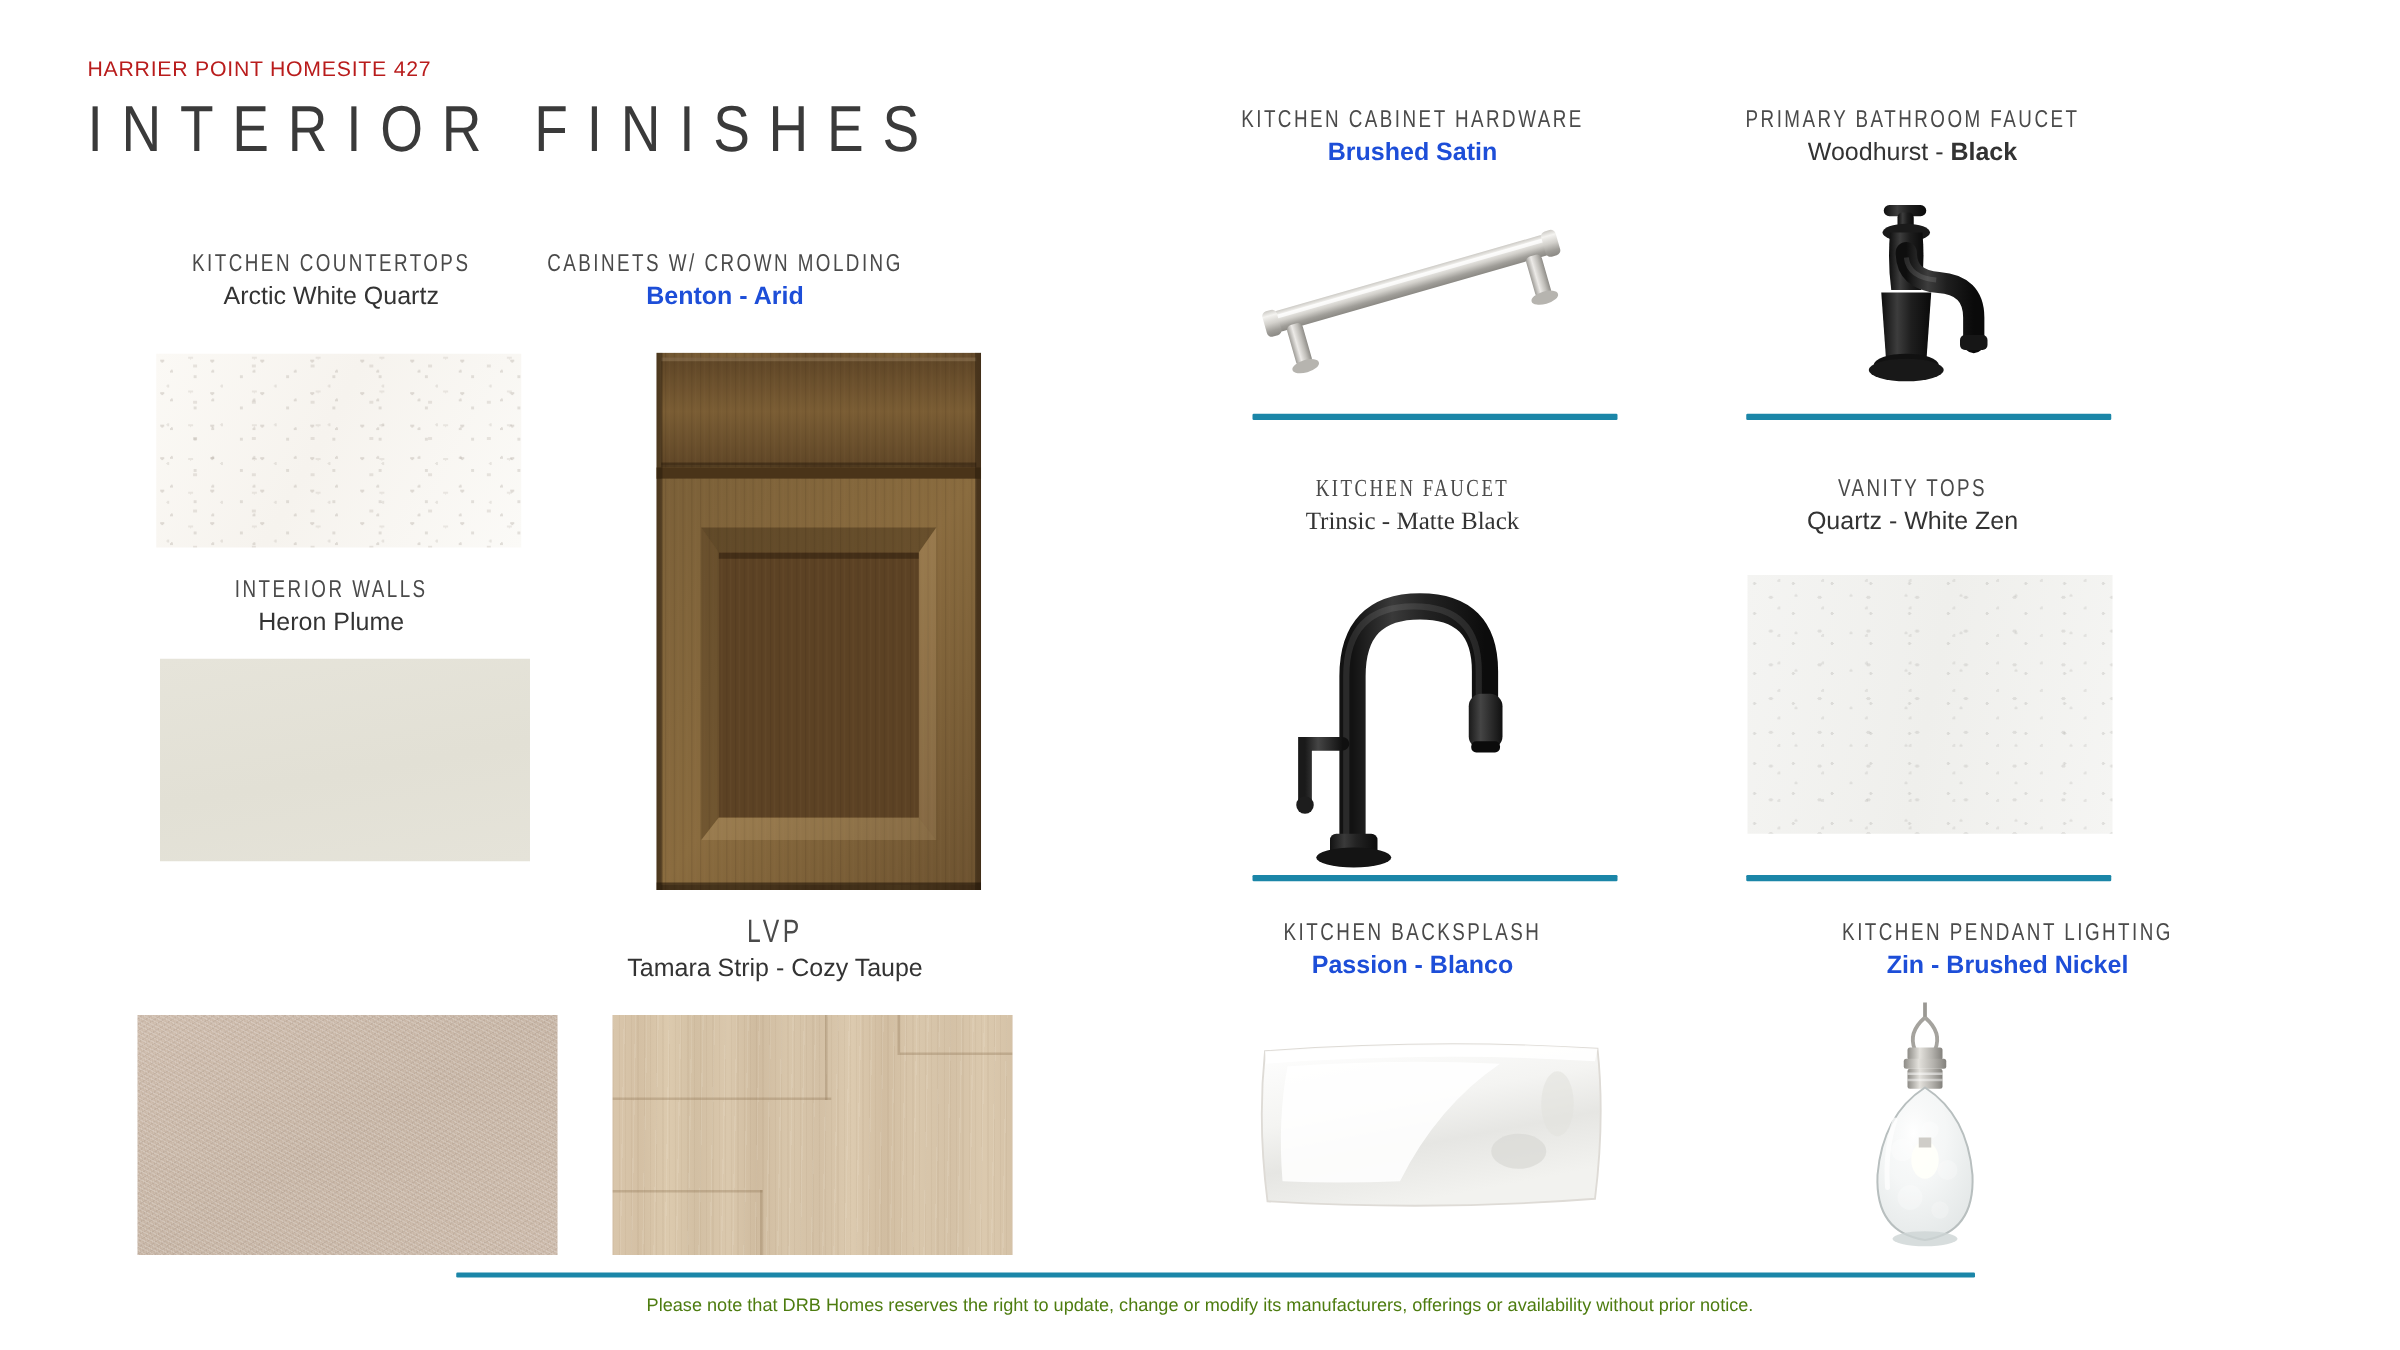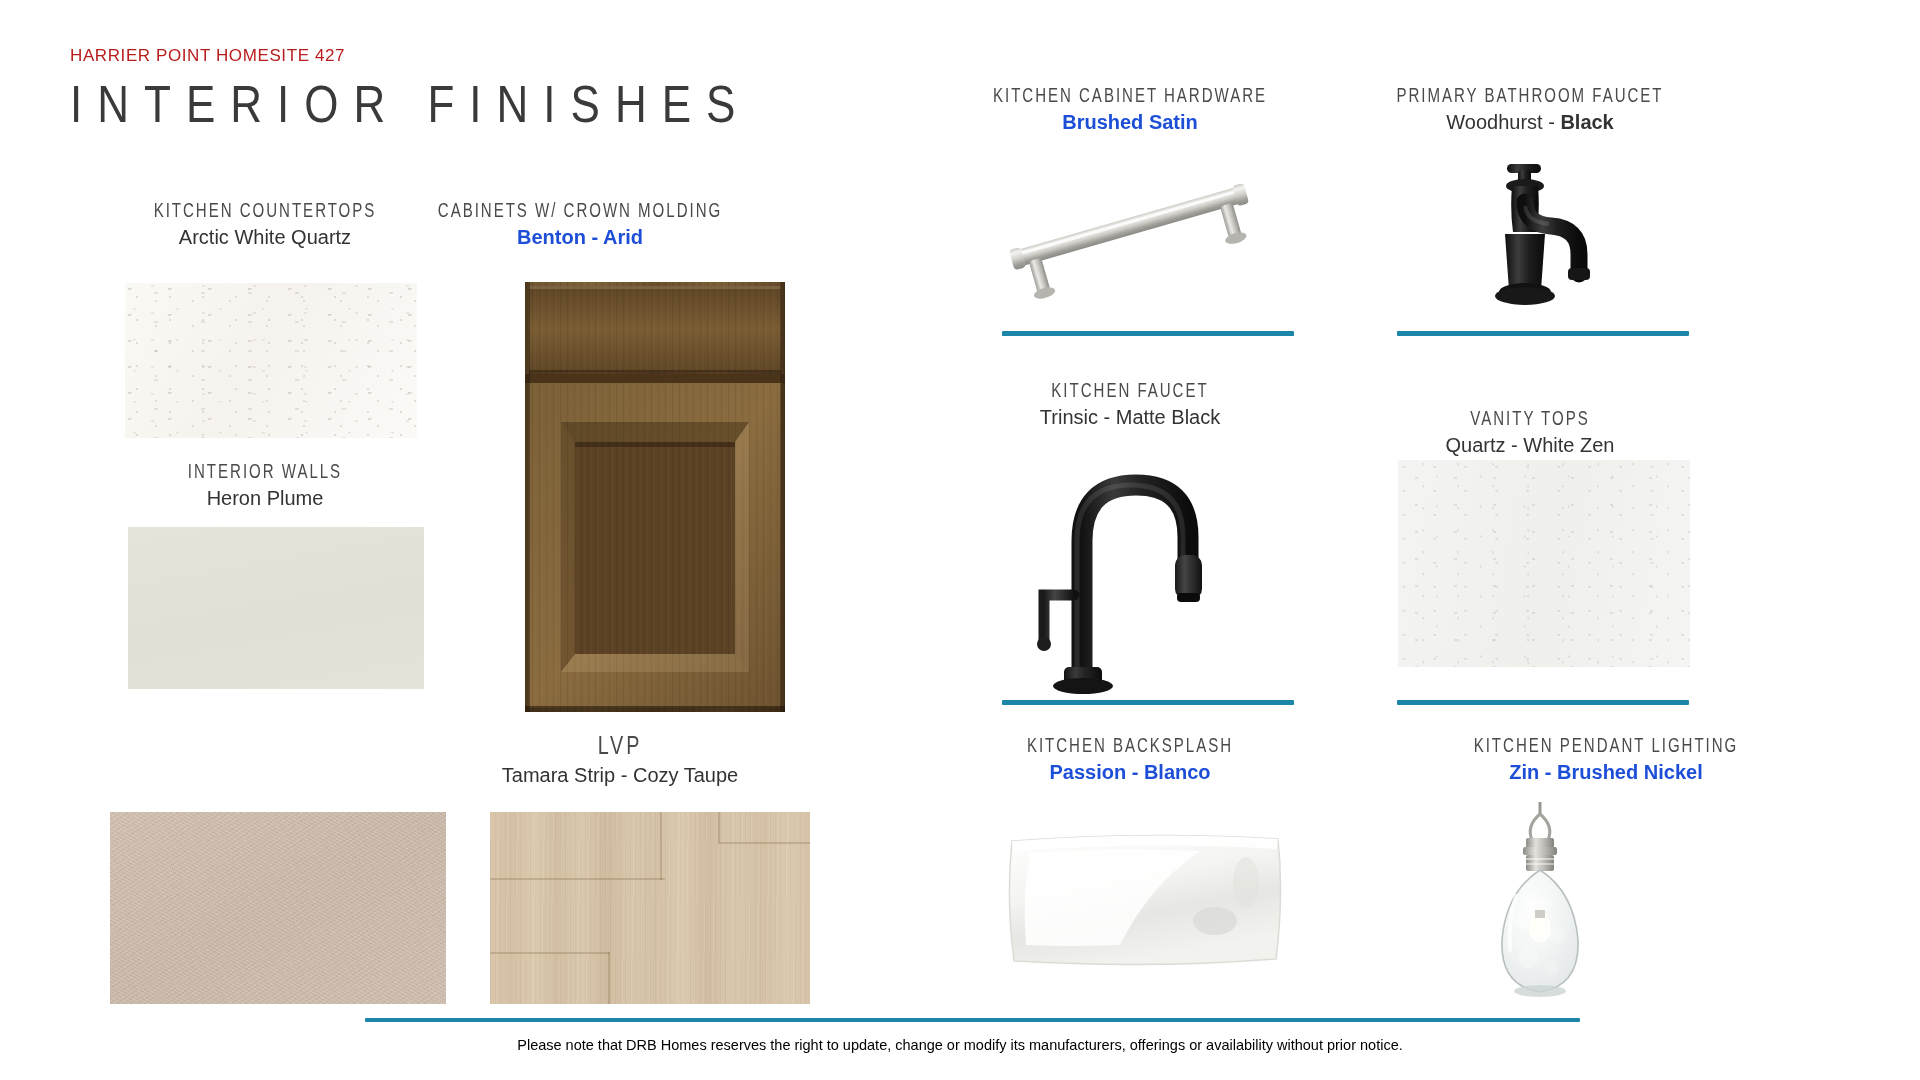--- a/index.html
+++ b/index.html
@@ -220,21 +220,21 @@
         <rect x="34" y="92" width="13" height="34" rx="4" fill="url(#nickelPost)"></rect>
         <rect x="233" y="92" width="13" height="34" rx="4" fill="url(#nickelPost)"></rect>
 
         <ellipse cx="40.5" cy="127" rx="11" ry="5" fill="#b6b4af"></ellipse>
         <ellipse cx="239.5" cy="127" rx="11" ry="5" fill="#b6b4af"></ellipse>
       </g>
     </svg>
   </div>
   <div class="rule" style="position:absolute;left:1002px;top:331px;width:292px;"></div>
 
-  <div style="position:absolute;left:960px;top:380px;width:340px;">
+  <div style="position:absolute;left:960px;top:380px;width:340px;font-family:Liberation Serif, serif;">
     <div class="cap">KITCHEN FAUCET</div>
     <div class="val">Trinsic - Matte Black</div>
   </div>
 
   <div class="sw" style="left:1030px;top:445px;width:230px;height:250px;">
     <svg viewBox="0 0 230 250" width="230" height="250">
       <defs>
         <linearGradient id="mb" x1="0" y1="0" x2="1" y2="0">
           <stop offset="0" stop-color="#121212"></stop>
             <stop offset=".3" stop-color="#3a3a3a"></stop>
@@ -314,21 +314,21 @@
 
       <rect x="113" y="118" width="22" height="12" rx="4" fill="#161616"></rect>
 
       <path d="M50 84 L90 84 L86 140 L54 140 Z" fill="url(#bf)"></path>
       <ellipse cx="70" cy="142" rx="26" ry="9" fill="#111"></ellipse>
       <ellipse cx="70" cy="146" rx="30" ry="9" fill="#181818"></ellipse>
     </svg>
   </div>
   <div class="rule" style="position:absolute;left:1397px;top:331px;width:292px;"></div>
 
-  <div style="position:absolute;left:1360px;top:380px;width:340px;margin-top:28px;">
+  <div style="position:absolute;left:1360px;top:380px;width:340px;">
     <div class="cap">VANITY TOPS</div>
     <div class="val">Quartz - White Zen</div>
   </div>
   <div class="sw quartz2" style="left:1398px;top:460px;width:292px;height:207px;"></div>
   <div class="rule" style="position:absolute;left:1397px;top:700px;width:292px;"></div>
 
   <div style="position:absolute;left:1436px;top:735px;width:340px;">
     <div class="cap">KITCHEN PENDANT LIGHTING</div>
     <div class="val semi">Zin - Brushed Nickel</div>
   </div>
@@ -369,15 +369,15 @@
       <ellipse cx="100" cy="128" rx="11" ry="15" fill="rgba(255,255,250,.9)"></ellipse>
       <rect x="95" y="110" width="10" height="8" fill="#cfcdc8"></rect>
 
       <path d="M76 96 Q68 120 70 150" fill="none" stroke="rgba(255,255,255,.7)" stroke-width="4" stroke-linecap="round"></path>
 
       <ellipse cx="100" cy="191" rx="26" ry="6" fill="rgba(205,212,212,.8)"></ellipse>
     </svg>
   </div>
 
   <div class="rule" style="position:absolute;left:365px;top:1018px;width:1215px;height:4px;"></div>
-  <div style="position:absolute;left:0;top:1037px;width:1920px;text-align:center;font-size:14.5px;color:#000000;">Please note that DRB Homes reserves the right to update, change or modify its manufacturers, offerings or availability without prior notice.</div>
+  <div style="position:absolute;left:0;top:1037px;width:1920px;text-align:center;font-size:14.5px;color:#4d7c0f;">Please note that DRB Homes reserves the right to update, change or modify its manufacturers, offerings or availability without prior notice.</div>
 
 </div>
 
 </body></html>

